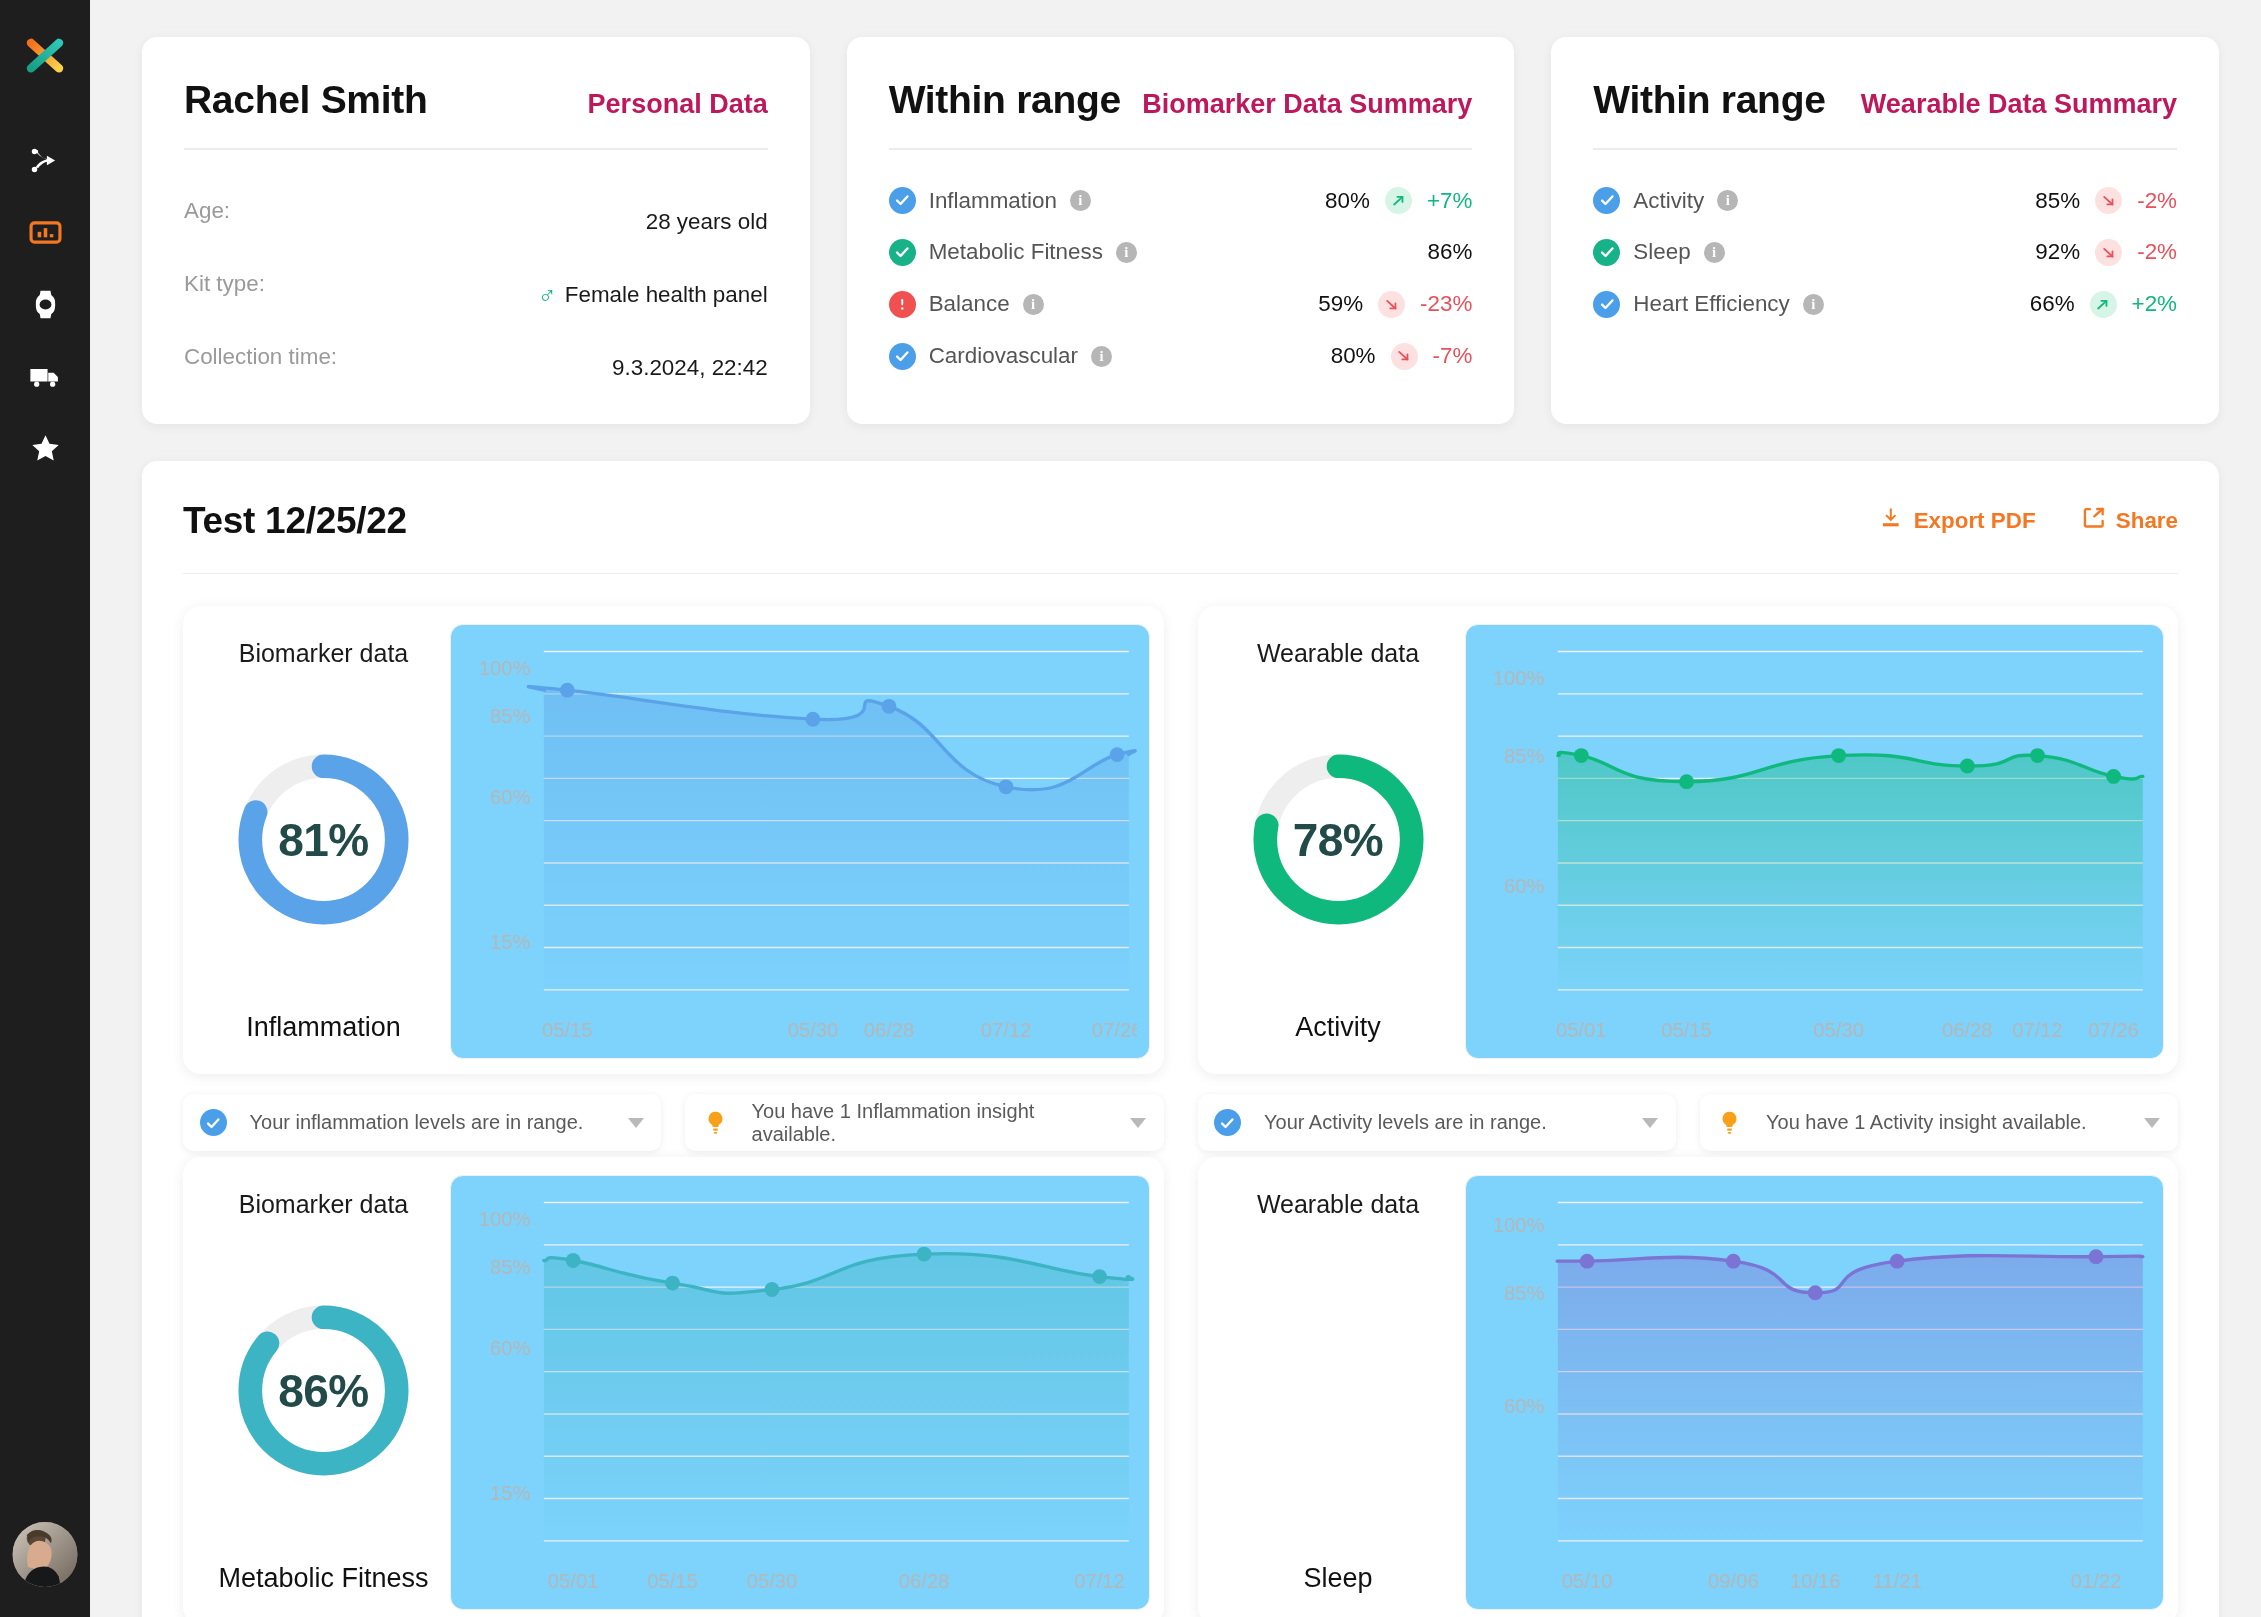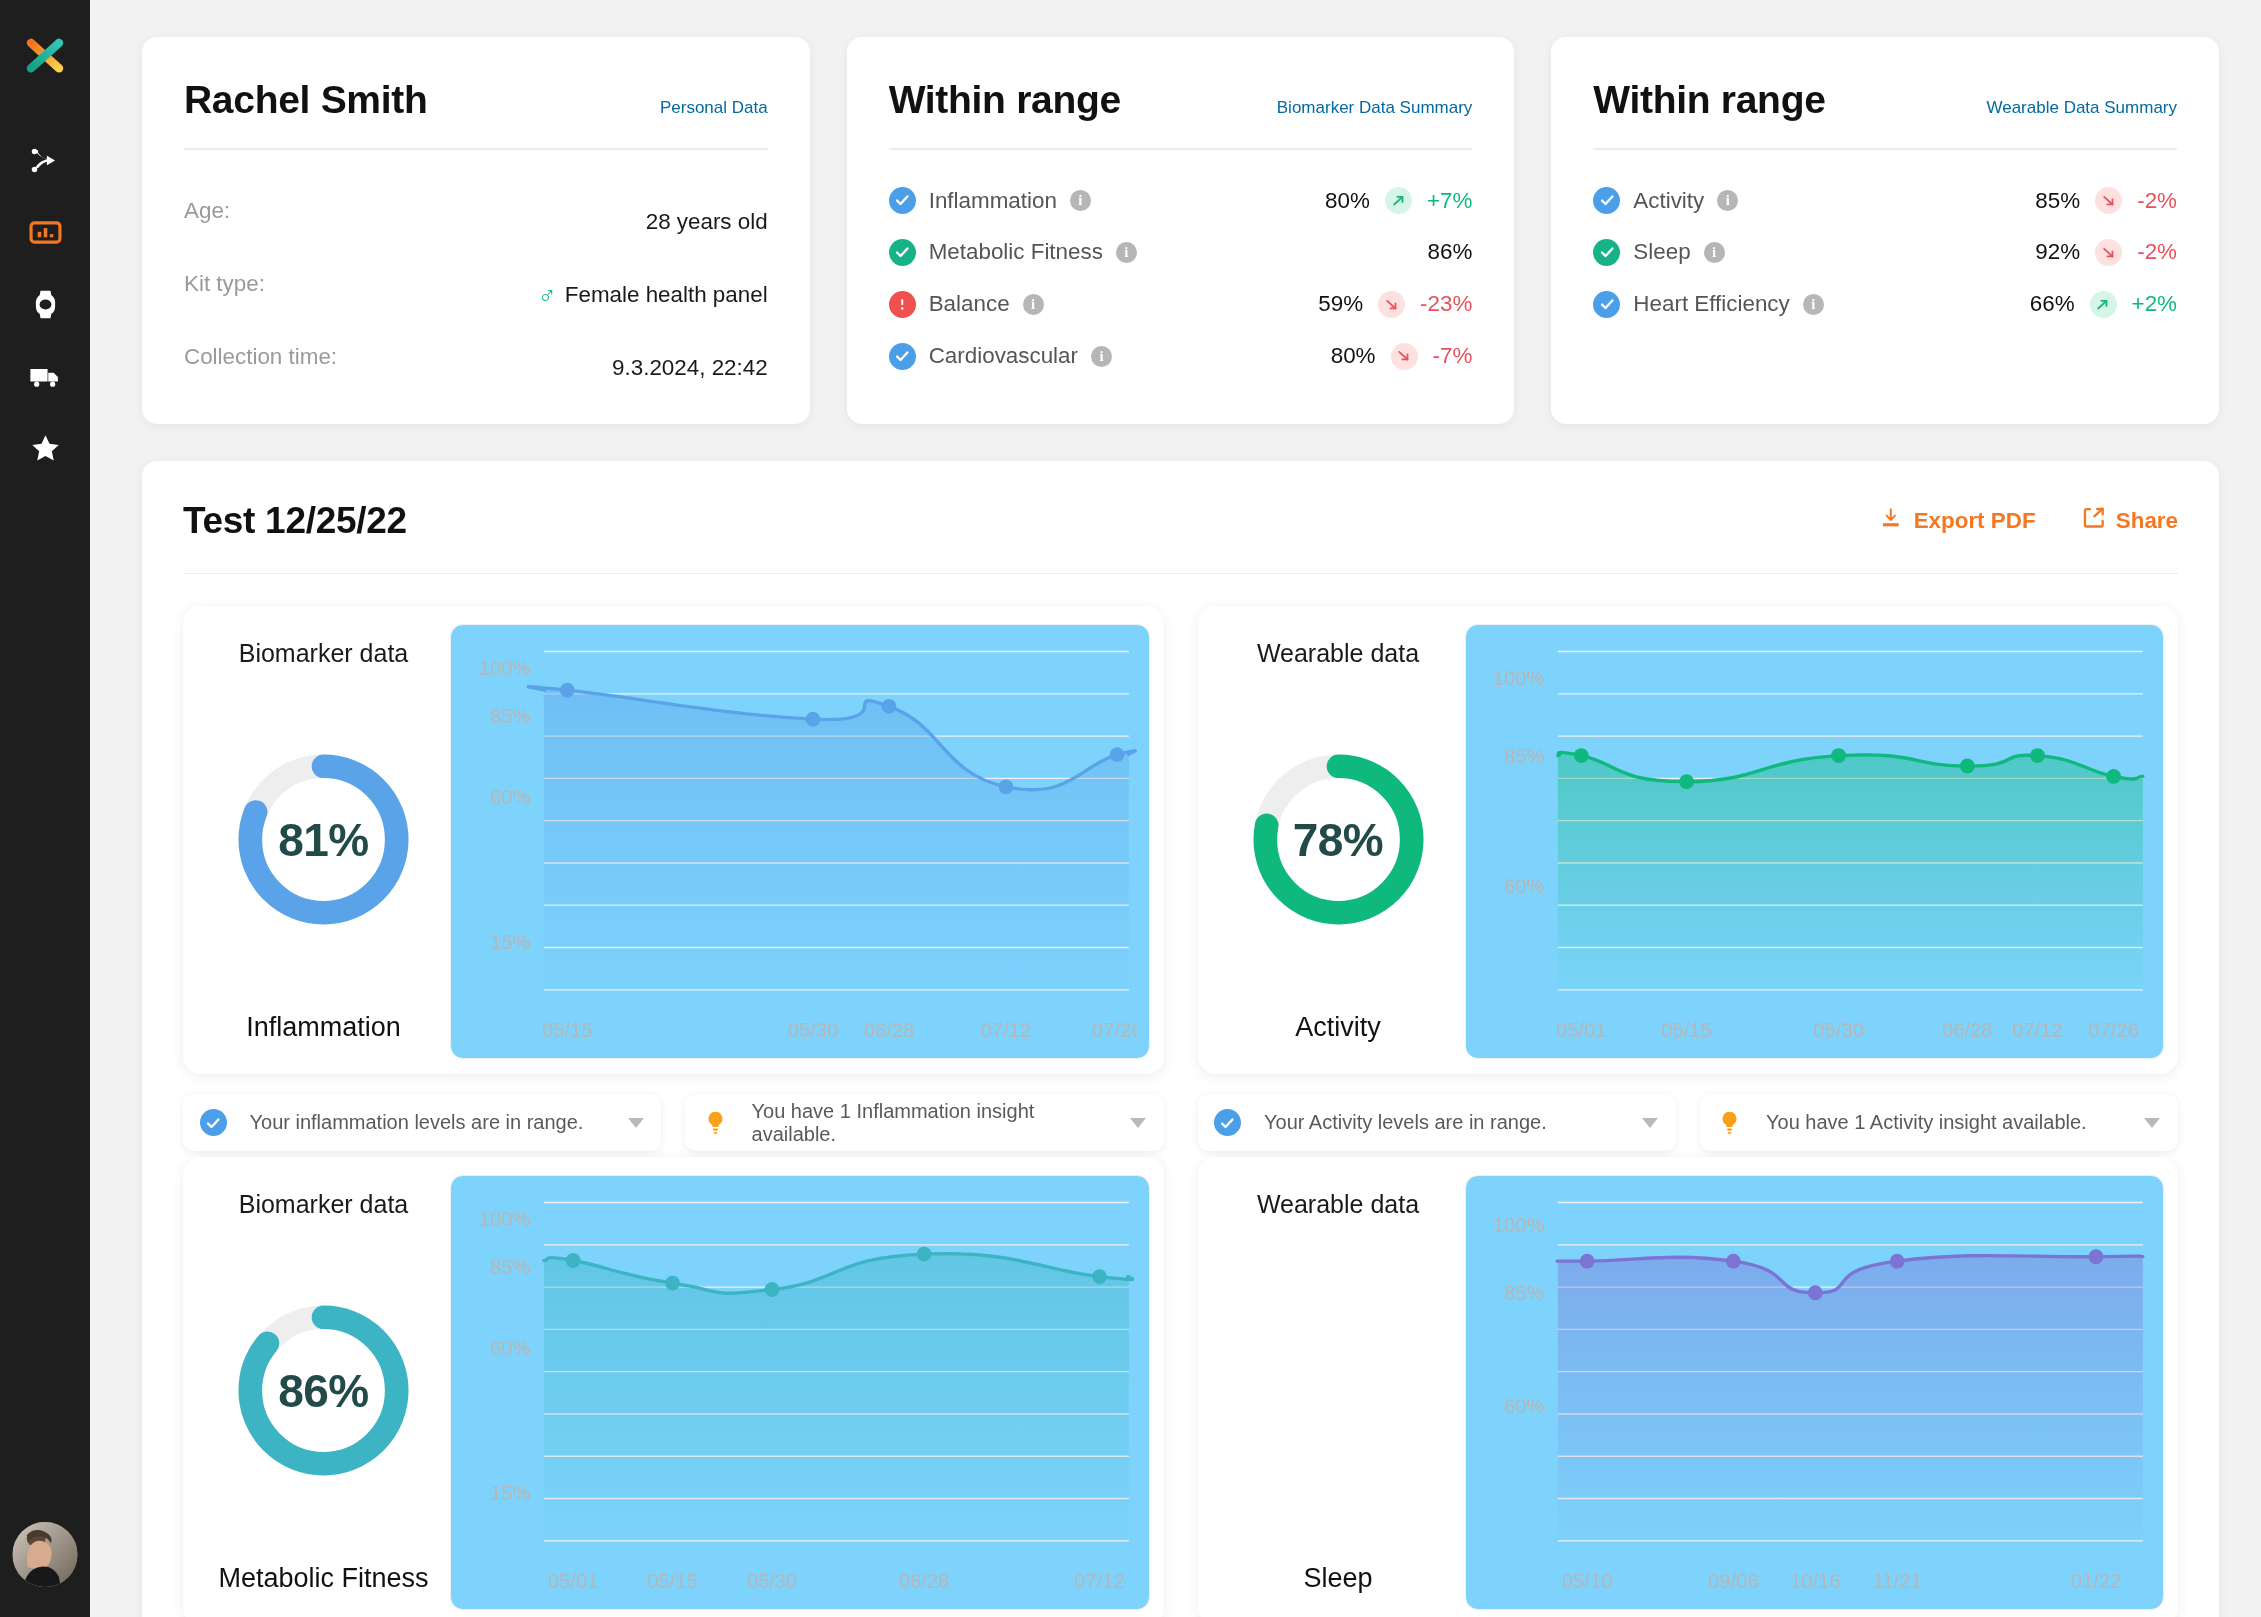--- a/index.html
+++ b/index.html
@@ -37,21 +37,21 @@
   .main { flex: 1; padding: 37px 42px 23.6px 52px; height: 1618px; }
 
   .top-row { display: flex; gap: 37px; margin-bottom: 37px; }
   .card {
     background: #fff; border-radius: 15.3px;
     box-shadow: 0 2.4px 10.6px rgba(0,0,0,0.055);
   }
   .card-sm { flex: 1; padding: 41px 42px 31px 42px; min-height: 330px; }
   .card-head { display: flex; align-items: baseline; justify-content: space-between; }
   .card-title { font-size: 39px; font-weight: 700; color: #111; letter-spacing: -0.3px; }
-  .card-sub { font-size: 17px; color: #0369a1; font-weight: 400; }
+  .card-sub { font-size: 27px; color: #be185d; font-weight: 700; }
   .card-rule { height: 1.8px; background: #ececec; margin: 26px 0 25px 0; }
 
   .kv { display: flex; justify-content: space-between; align-items: center; padding: 11.8px 0; }
   .kv-k { font-size: 22.4px; color: #9a9a9a; }
   .kv-v { font-size: 22.4px; color: #1a1a1a; font-weight: 500; display: flex; align-items: center; gap: 8.2px; margin-top: 22px; }
   .gender-glyph { color: #0fb87c; font-size: 25px; font-weight: 700; }
 
   .metric-row { display: flex; align-items: center; justify-content: space-between; padding: 12.4px 0; }
   .metric-left { display: flex; align-items: center; gap: 13px; }
   .dot-icon { width: 27px; height: 27px; border-radius: 50%; display: flex; align-items: center; justify-content: center; flex: none; }

